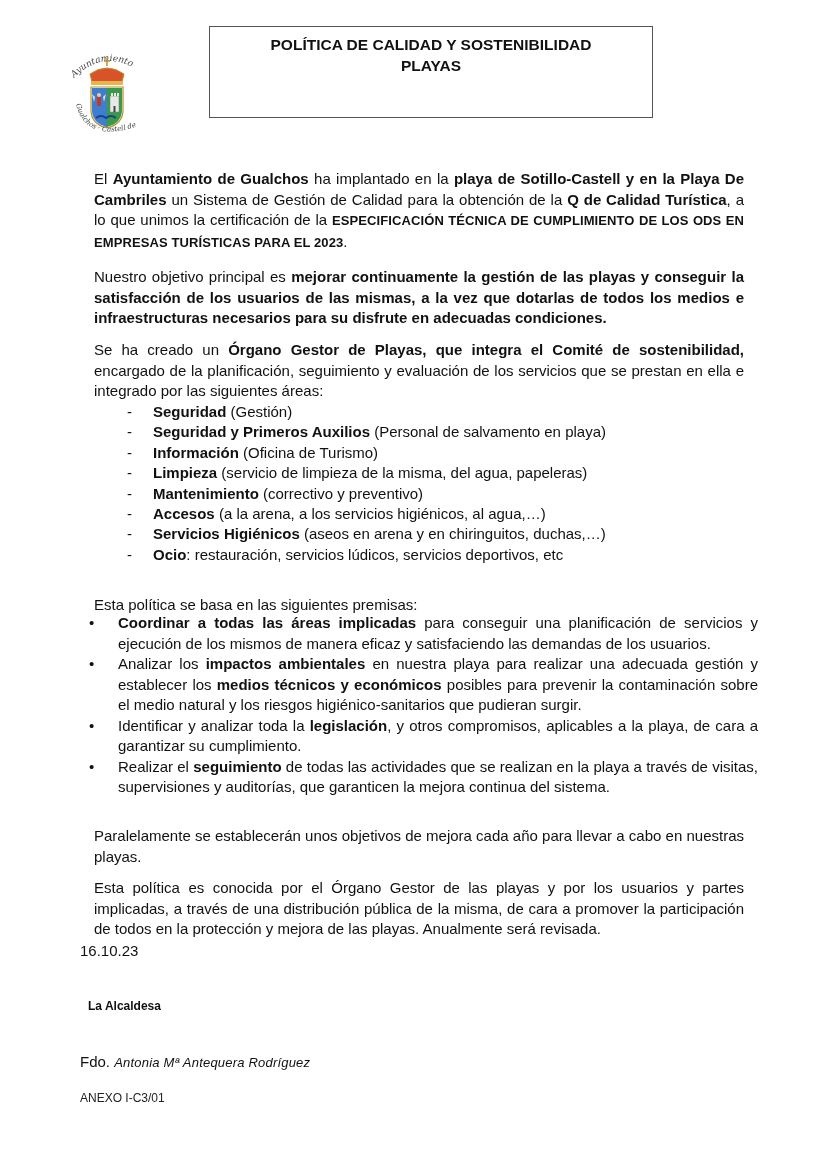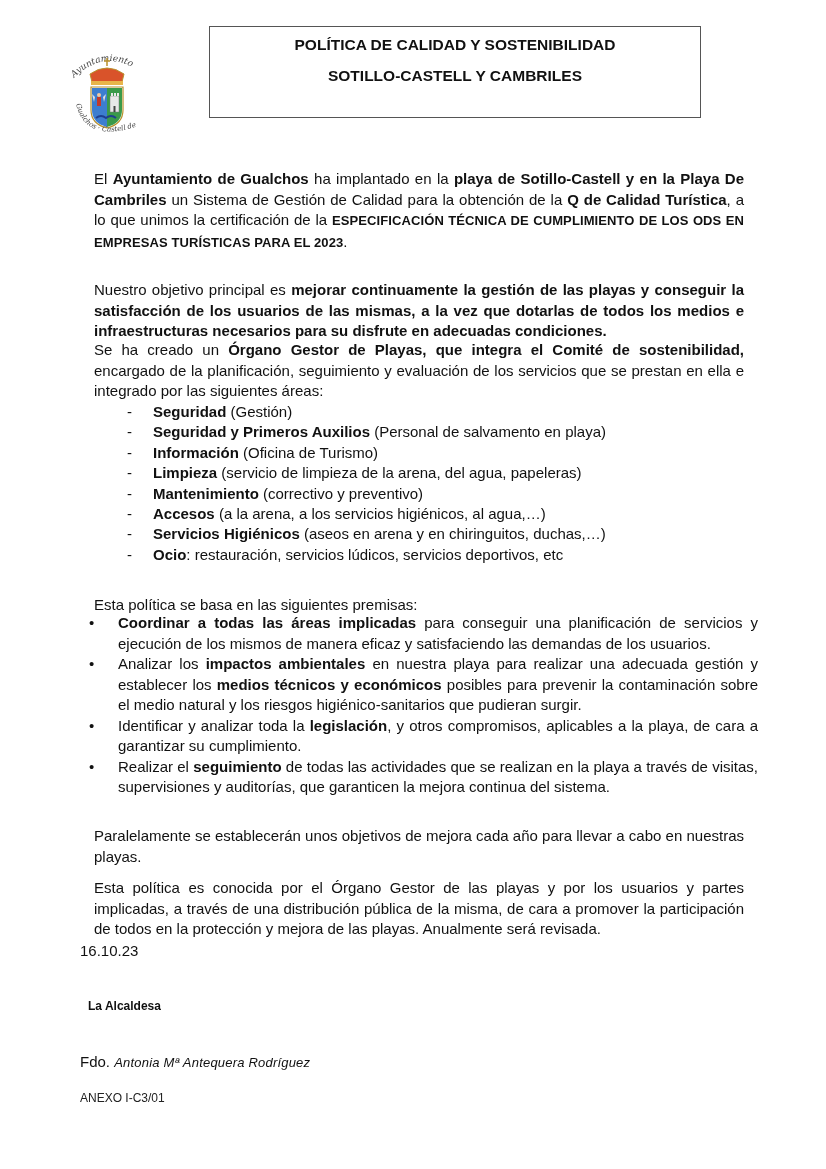--- a/index.html
+++ b/index.html
@@ -19,21 +19,21 @@
       position: absolute;
       left: 66px;
       top: 44px;
       width: 82px;
       height: 100px;
     }
     .title-box {
       position: absolute;
       left: 209px;
       top: 26px;
-      width: 492px;
+      width: 444px;
       height: 92px;
       border: 1px solid #555555;
       box-sizing: border-box;
       text-align: center;
       font-weight: bold;
       font-size: 15.5px;
       line-height: 21px;
     }
     .title-box .t1 { margin-top: 7px; display: block; }
     .title-box .t2 { display: block; }
@@ -47,21 +47,21 @@
       line-height: 20.5px;
       text-align: justify;
     }
     .body-text p { margin: 14px; }
     .calibri-b {
       font-weight: bold;
       font-size: 13px;
       letter-spacing: 0.1px;
     }
     .p1 { top: 155px; }
-    .p2 { top: 266px; }
+    .p2 { top: 253px; }
     .p3 { top: 326px; }
 
     .dash-list {
       position: absolute;
       left: 80px;
       top: 402px;
       width: 678px;
       margin: 0;
       padding: 0;
       list-style: none;
@@ -172,21 +172,21 @@
 
     <path d="M30 74 Q35 70 40 74 Q45 70 50 74" stroke="#1f3f8f" stroke-width="2" fill="none"></path>
     <text font-family="DejaVu Serif, serif" font-style="italic" font-size="7" fill="#444">
       <textPath href="#arcBot">Gualchos · Castell de Ferro</textPath>
     </text>
   </svg>
 </div>
 
 <div class="title-box">
   <span class="t1">POLÍTICA DE CALIDAD Y SOSTENIBILIDAD</span>
-  <span class="t3">SOTILLO-CASTELL Y CAMBRILES</span>
+  <span class="t2">PLAYAS</span>
 </div>
 
 <div class="body-text p1">
   <p>
     <span>El </span><b>Ayuntamiento de Gualchos</b><span> ha implantado en la </span><b>playa de Sotillo-Castell y en la Playa De Cambriles</b><span> un Sistema de Gestión de Calidad para la obtención de la </span><b>Q de Calidad Turística</b><span>, a lo que unimos la certificación de la </span><span class="calibri-b">ESPECIFICACIÓN TÉCNICA DE CUMPLIMIENTO DE LOS ODS EN EMPRESAS TURÍSTICAS PARA EL 2023</span><span>.</span>
   </p>
 </div>
 
 <div class="body-text p2">
   <p>
@@ -197,21 +197,21 @@
 <div class="body-text p3">
   <p>
     <span>Se ha creado un </span><b>Órgano Gestor de Playas, que integra el Comité de sostenibilidad,</b><span> encargado de la planificación, seguimiento y evaluación de los servicios que se prestan en ella e integrado por las siguientes áreas:</span>
   </p>
 </div>
 
 <ul class="dash-list">
   <li><span class="dash">-</span><b>Seguridad</b><span> (Gestión)</span></li>
   <li><span class="dash">-</span><b>Seguridad y Primeros Auxilios</b><span> (Personal de salvamento en playa)</span></li>
   <li><span class="dash">-</span><b>Información</b><span> (Oficina de Turismo)</span></li>
-  <li><span class="dash">-</span><b>Limpieza</b><span> (servicio de limpieza de la arena, del agua, papeleras)</span></li>
+  <li><span class="dash">-</span><b>Limpieza</b><span> (servicio de limpieza de la misma, del agua, papeleras)</span></li>
   <li><span class="dash">-</span><b>Mantenimiento</b><span> (correctivo y preventivo)</span></li>
   <li><span class="dash">-</span><b>Accesos</b><span> (a la arena, a los servicios higiénicos, al agua,…)</span></li>
   <li><span class="dash">-</span><b>Servicios Higiénicos</b><span> (aseos en arena y en chiringuitos, duchas,…)</span></li>
   <li><span class="dash">-</span><b>Ocio</b><span>: restauración, servicios lúdicos, servicios deportivos, etc</span></li>
 </ul>
 
 <div class="body-text p4">
   <p>Esta política se basa en las siguientes premisas:</p>
 </div>
 

